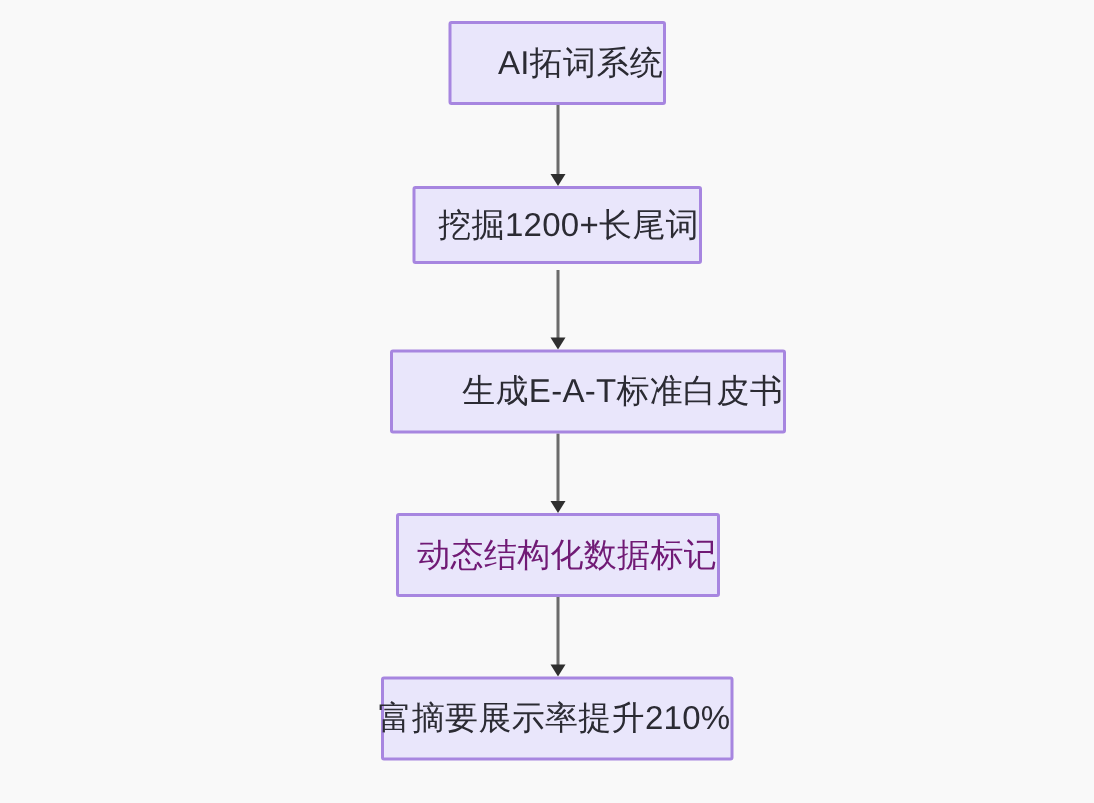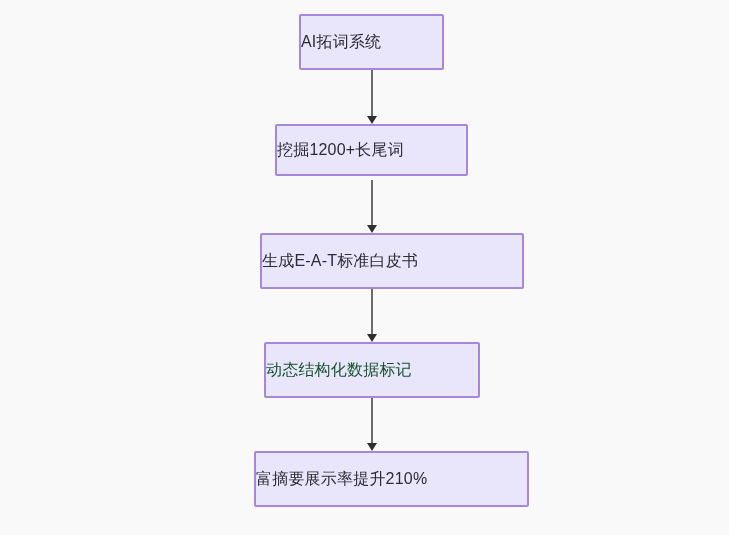--- a/index.html
+++ b/index.html
@@ -21,23 +21,23 @@
     background: #f9f9f9;
   }
   .node {
     position: absolute;
     box-sizing: border-box;
     background: #e9e6fb;
     border: 2px solid #a786e0;
     border-radius: 2px;
     display: flex;
     align-items: center;
-    justify-content: flex-start;
+    justify-content: flex-end;
     color: #2b2b33;
-    font-size: 16px;
+    font-size: 22px;
     line-height: 1;
     letter-spacing: 0.2px;
     white-space: nowrap;
   }
   .node-label {
     display: block;
   }
   .edge {
     position: absolute;
     width: 0;
@@ -86,21 +86,21 @@
   </div>
 
   <div class="node" style="left: 275px; top: 124px; width: 193px; height: 52px; background: rgb(233, 230, 251); border-color: rgb(167, 134, 224); color: rgb(43, 43, 51);">
     <span class="node-label">挖掘1200+长尾词</span>
   </div>
 
   <div class="node" style="left: 260px; top: 233px; width: 264px; height: 56px; background: rgb(233, 230, 251); border-color: rgb(167, 134, 224); color: rgb(43, 43, 51);">
     <span class="node-label">生成E-A-T标准白皮书</span>
   </div>
 
-  <div class="node" style="left: 264px; top: 342px; width: 216px; height: 56px; background: rgb(233, 230, 251); border-color: rgb(167, 134, 224); color: #14532d;">
+  <div class="node" style="left: 264px; top: 342px; width: 216px; height: 56px; background: rgb(233, 230, 251); border-color: rgb(167, 134, 224); color: #701a75;">
     <span class="node-label">动态结构化数据标记</span>
   </div>
 
-  <div class="node" style="left: 254px; top: 451px; width: 275px; height: 56px; background: rgb(233, 230, 251); border-color: rgb(167, 134, 224); color: rgb(43, 43, 51);">
+  <div class="node" style="left: 254px; top: 451px; width: 235px; height: 56px; background: rgb(233, 230, 251); border-color: rgb(167, 134, 224); color: rgb(43, 43, 51);">
     <span class="node-label">富摘要展示率提升210%</span>
   </div>
 
 </div>
 
 </body></html>

